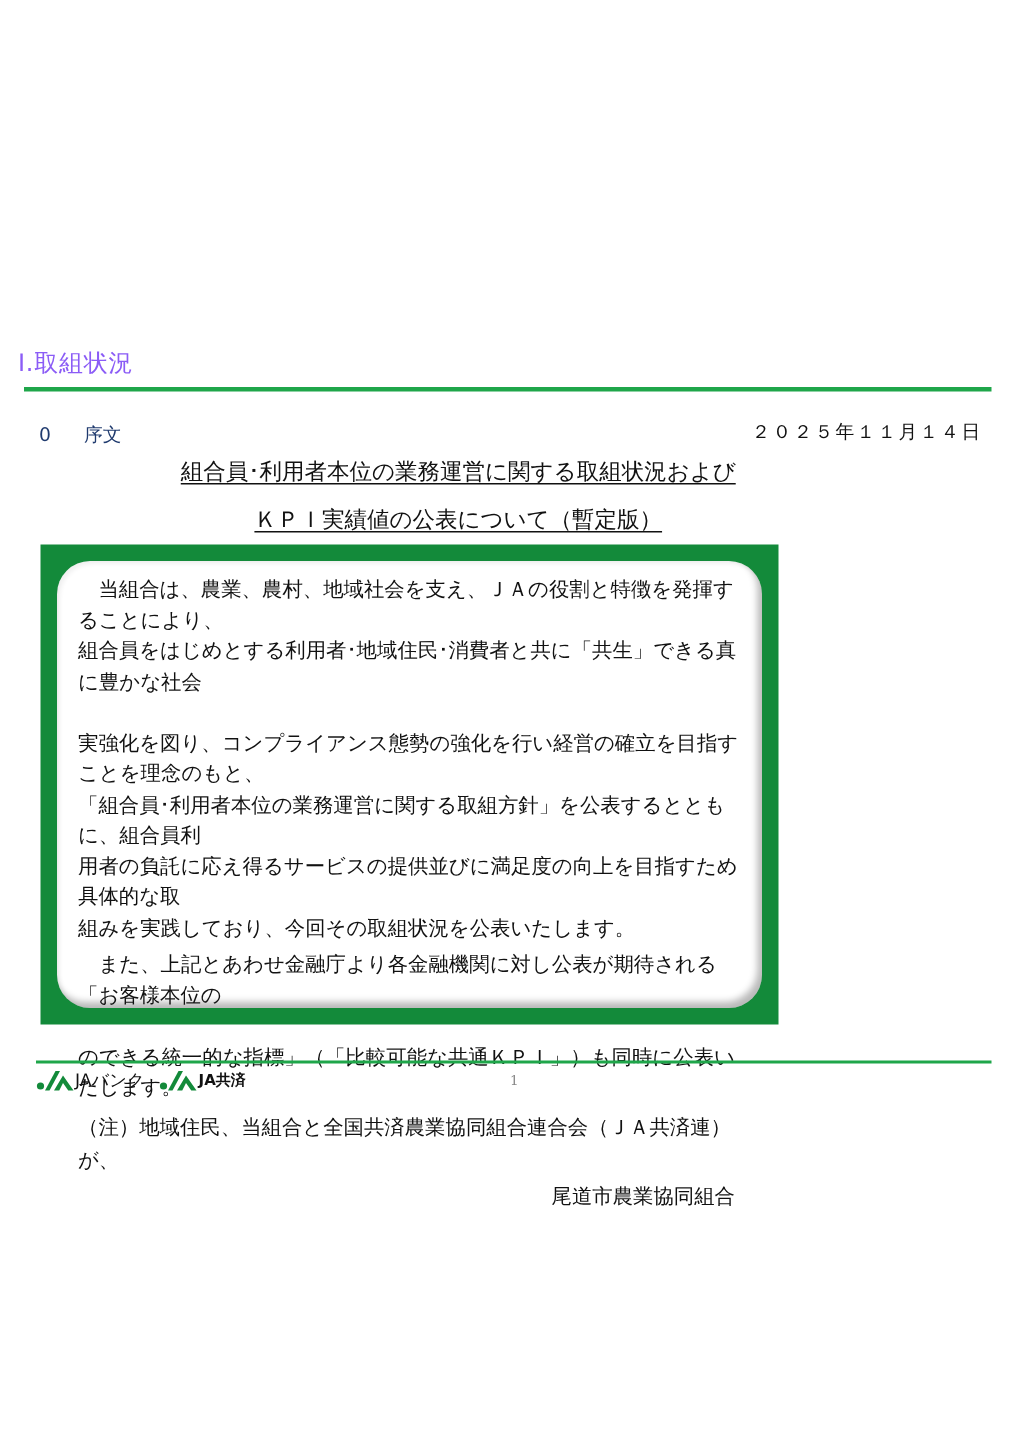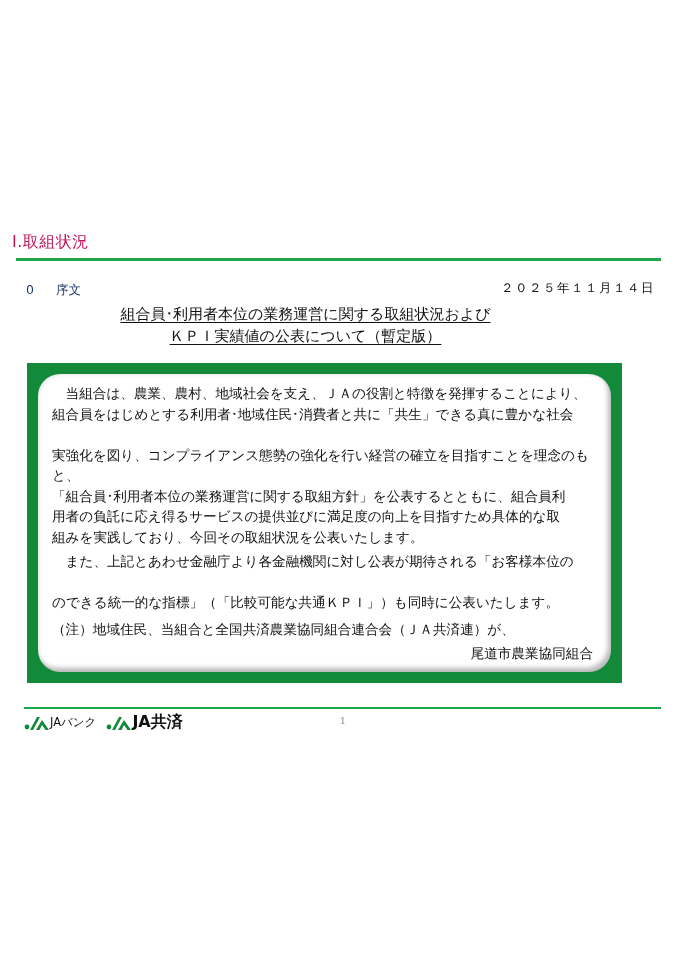--- a/index.html
+++ b/index.html
@@ -1,41 +1,41 @@
 <!DOCTYPE html>
 <html><head>
 <meta charset="utf-8">
 <style>
   html, body { margin: 0; padding: 0; background: #ffffff; }
   body { width: 677px; height: 957px; position: relative; overflow: hidden;
          font-family: "DejaVu Sans", "Liberation Sans", sans-serif; color: #1a1a1a; }
-  .section-title { position: absolute; left: 12px; top: 232px; font-size: 16px; color: #be185d; letter-spacing: 0.5px; }
+  .section-title { position: absolute; left: 12px; top: 232px; font-size: 16px; color: #8b5cf6; letter-spacing: 0.5px; }
   .header-rule { position: absolute; left: 16px; top: 258px; width: 645px; height: 3px; background: #1fa64a; }
   .sub-heading { position: absolute; left: 26px; top: 265px; font-size: 12.5px; color: #1f3a6e; margin-top: 17px; }
   .sub-heading .num { display: inline-block; width: 30px; }
   .date { position: absolute; right: 22px; top: 280px; font-size: 12.5px; letter-spacing: 1.5px; color: #111; }
   .doc-title { position: absolute; left: 0; width: 611px; text-align: center; font-size: 15px; color: #111; }
   .doc-title span { text-decoration: underline; text-underline-offset: 3px; }
   .t1 { top: 305px; }
-  .t2 { top: 327px; }
-  .green-box { position: absolute; left: 27px; top: 363px; width: 595px; height: 320px; background: #138a3a; }
+  .t2 { top: 337px; }
+  .green-box { position: absolute; left: 27px; top: 363px; width: 492px; height: 320px; background: #138a3a; }
   .inner-box { position: absolute; left: 11px; top: 11px; right: 11px; bottom: 11px; background: #ffffff;
                border-radius: 22px; box-shadow: inset -3px -4px 5px rgba(0,0,0,0.28), inset 2px 2px 3px rgba(0,0,0,0.06); }
   .body-text { position: absolute; left: 14px; right: 14px; top: 9px; font-size: 13.6px; line-height: 20.5px; color: #111; }
   .para { margin: 0; }
   .para.indent { text-indent: 1em; }
   .para + .para { margin-top: 4px; }
   .note { margin: 5px 0 0 0; line-height: 22px; }
   .note-cont { padding-left: 3.8em; }
   .signature { text-align: right; margin-top: 3px; padding-right: 4px; }
   .footer-rule { position: absolute; left: 24px; top: 707px; width: 637px; height: 2px; background: #1fa64a; }
   .footer-logos { position: absolute; left: 24px; top: 712px; display: flex; align-items: center; gap: 10px; }
   .logo { display: flex; align-items: center; gap: 0; }
   .logo svg { display: block; }
-  .logo-text { font-size: 16px; font-weight: bold; color: #111; }
+  .logo-text { font-size: 10px; font-weight: bold; color: #111; }
   .logo-text.small { font-weight: normal; font-size: 11.5px; }
   .page-number { position: absolute; left: 340px; top: 716px; font-size: 9px; color: #888; font-family: "DejaVu Serif", serif; }
 </style>
 </head>
 <body>
 
 <div class="section-title">Ⅰ.取組状況</div>
 <div class="header-rule"></div>
 
 <div class="sub-heading">

